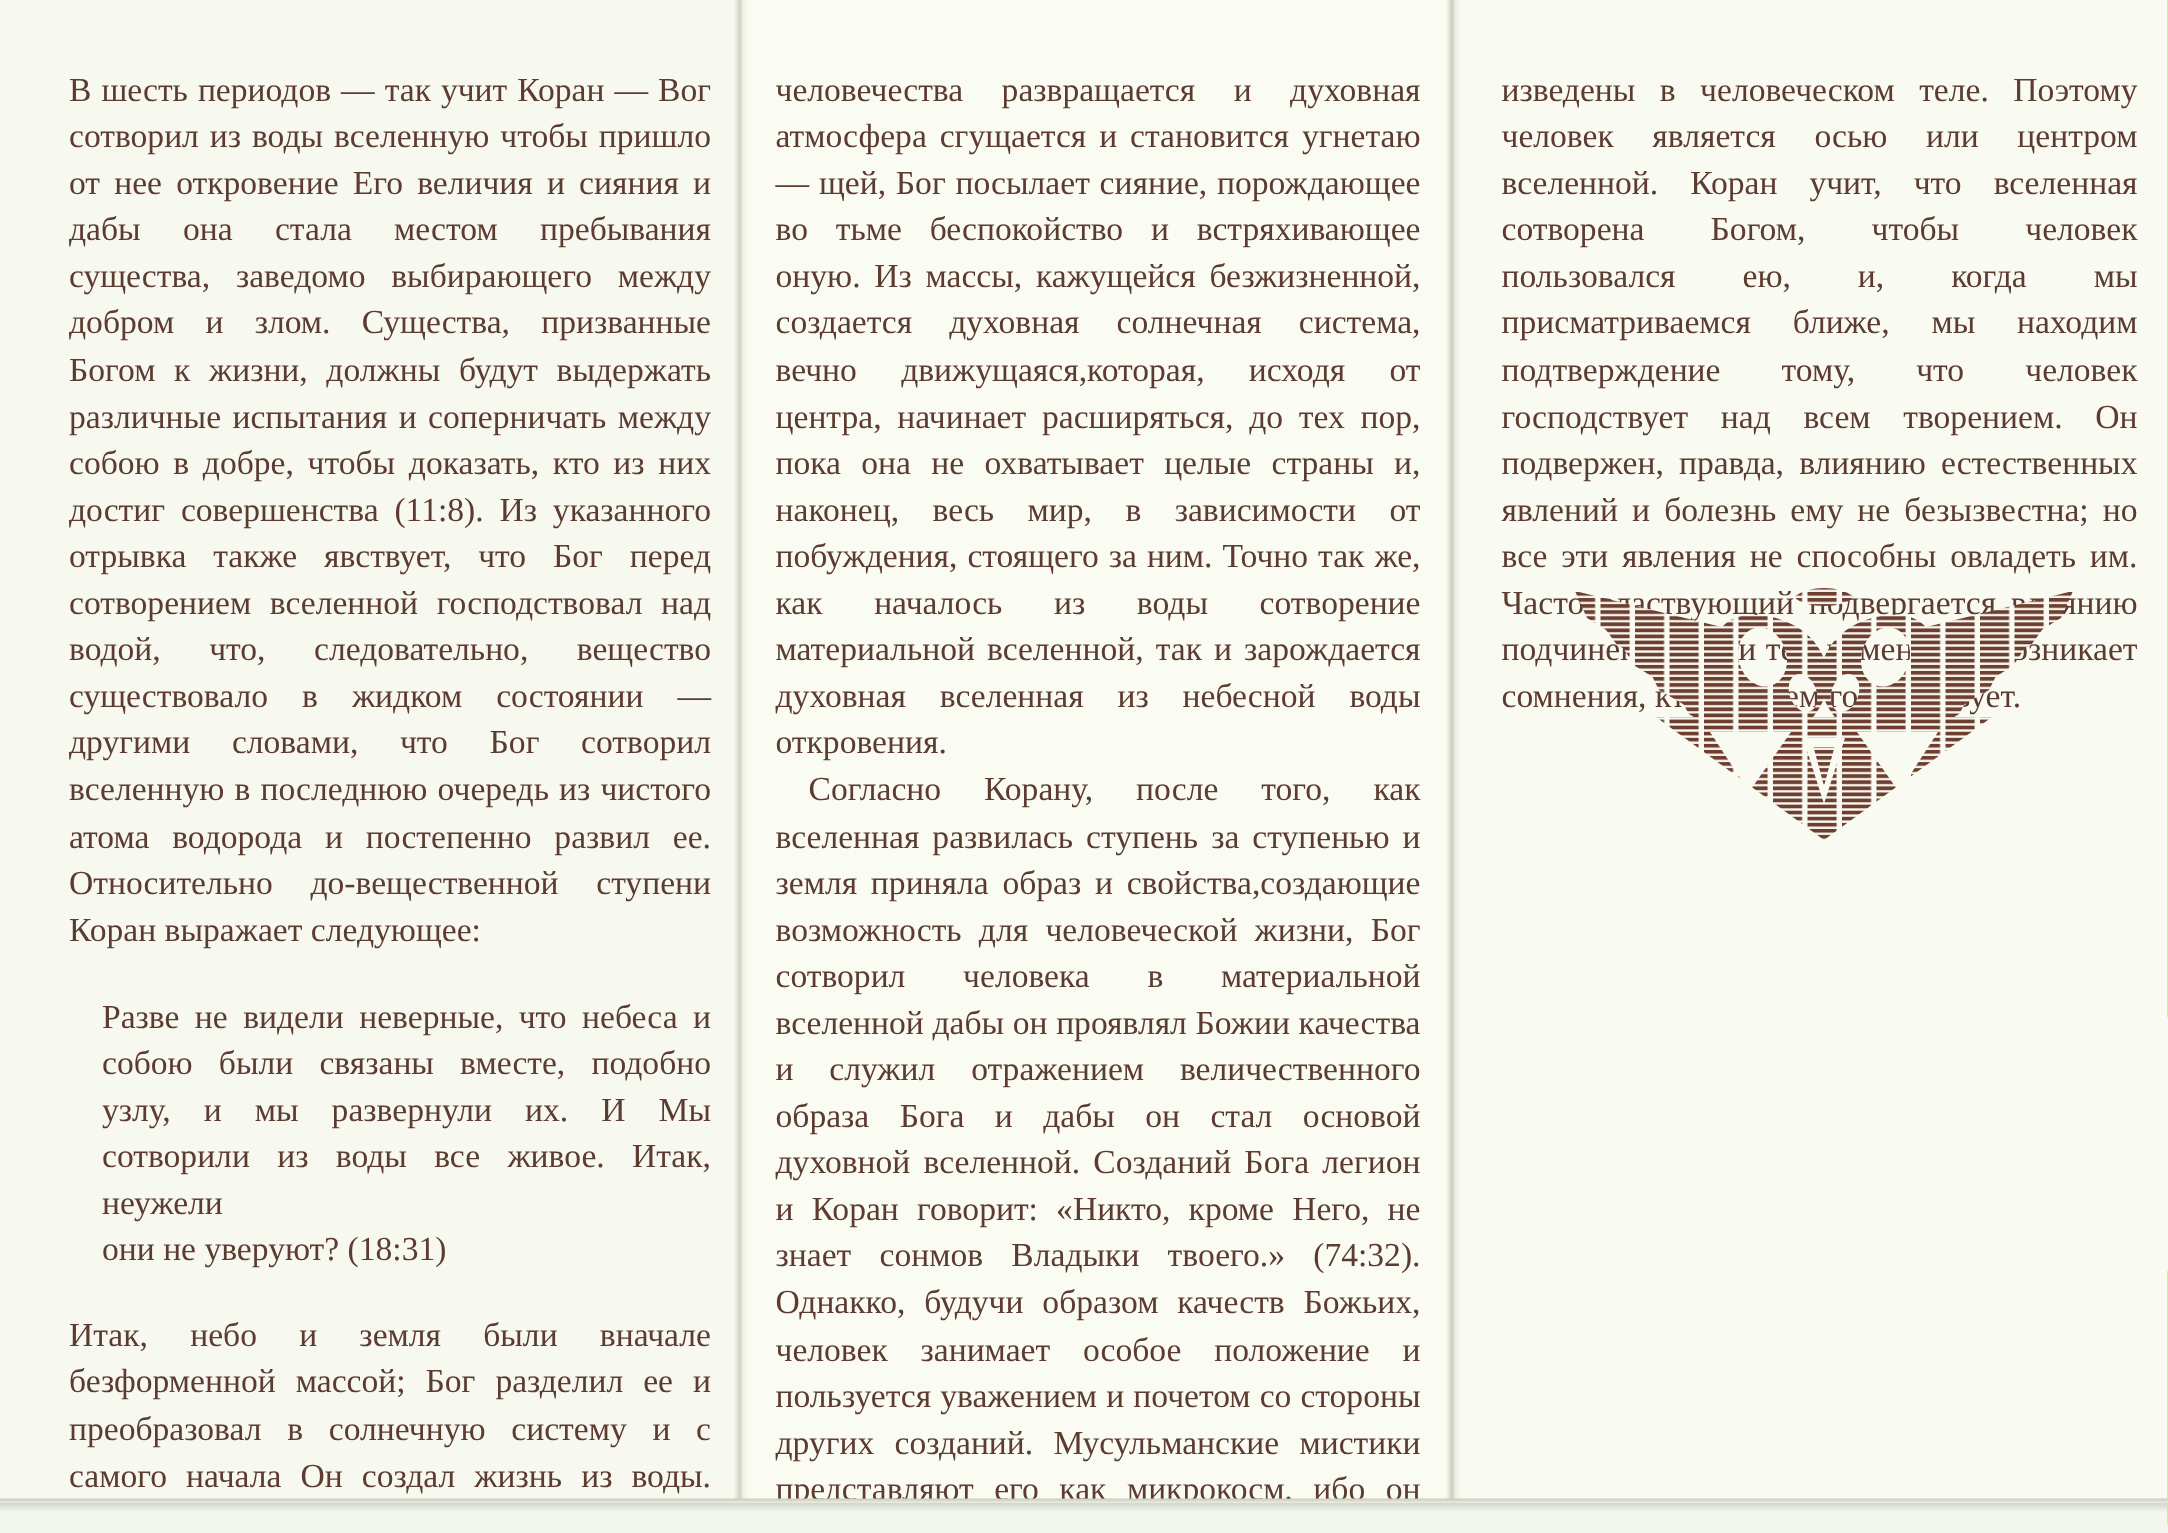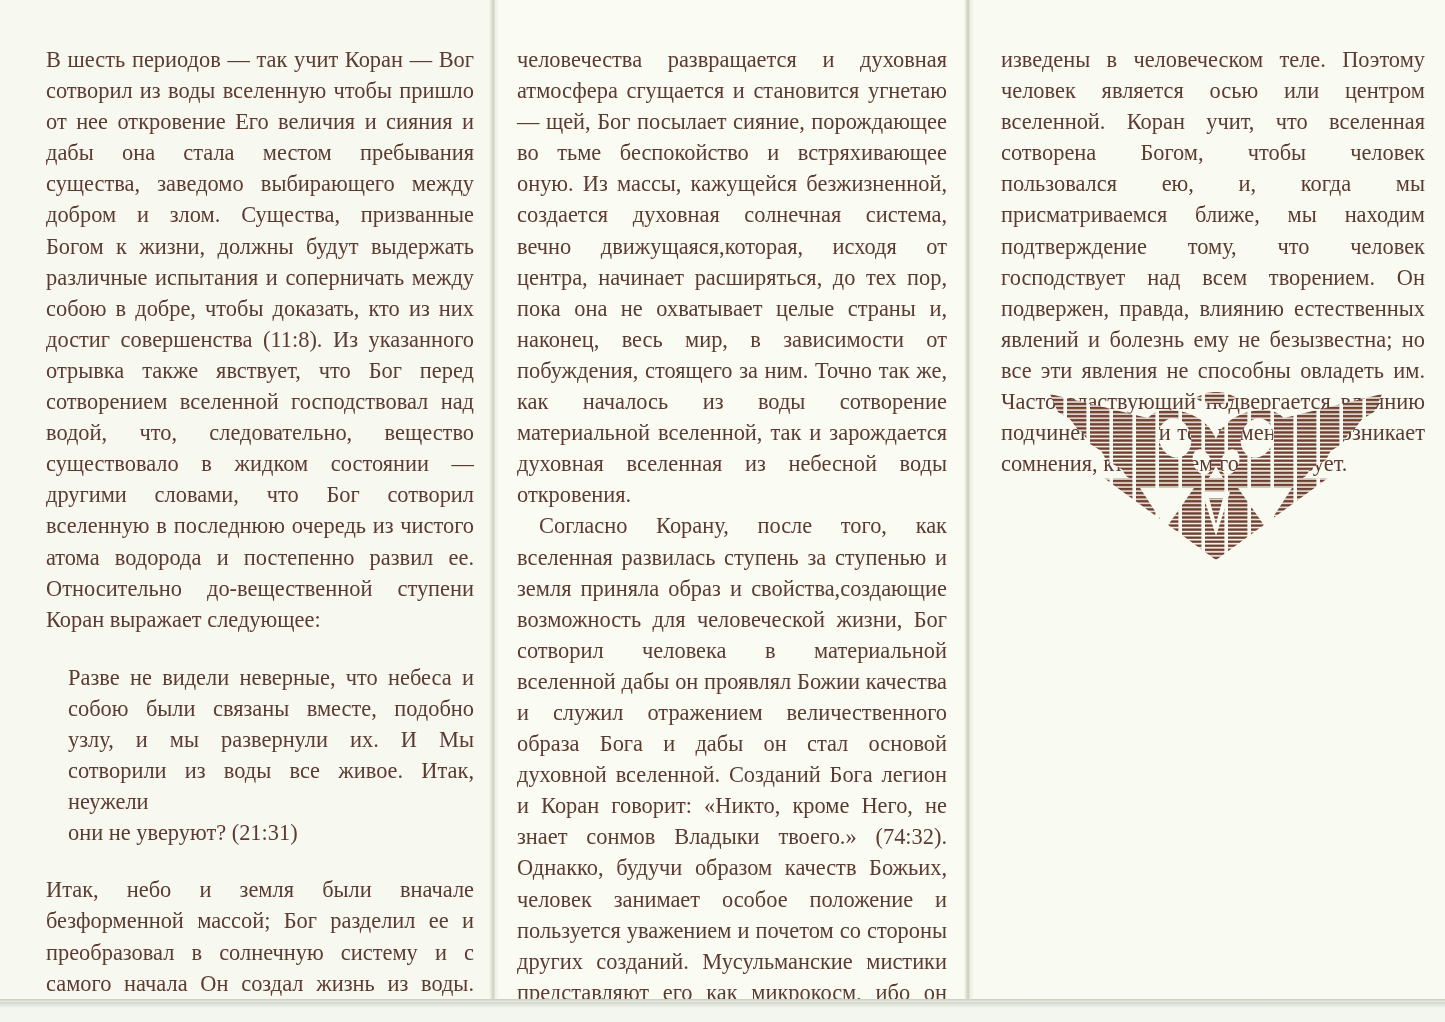--- a/index.html
+++ b/index.html
@@ -114,21 +114,21 @@
   <div class="paper-panel paper-right"></div>
 
   <div class="fold fold-a"></div>
   <div class="fold fold-b"></div>
 
   <div class="column col-1">
     <p class="para">В шесть периодов — так учит Коран — Вог сотворил из воды вселенную чтобы пришло от нее откровение Его величия и сияния и дабы она стала местом пребывания существа, заведомо выбирающего между добром и злом. Существа, призванные Богом к жизни, должны будут выдержать различные испытания и соперничать между собою в добре, чтобы доказать, кто из них достиг совершенства (11:8). Из указанного отрывка также явствует, что Бог перед сотворением вселенной господствовал над водой, что, следовательно, вещество существовало в жидком состоянии — другими словами, что Бог сотворил вселенную в последнюю очередь из чистого атома водорода и постепенно развил ее. Относительно до-вещественной ступени Коран выражает следующее:</p>
 
     <div class="quote">
       <p class="para">Разве не видели неверные, что небеса и собою были связаны вместе, подобно узлу, и мы развернули их. И Мы сотворили из воды все живое. Итак, неужели</p>
-      <p class="para last-line">они не уверуют?  (21:31)</p>
+      <p class="para last-line">они не уверуют?  (18:31)</p>
     </div>
 
     <div class="gap-after-quote"></div>
 
     <p class="para">Итак, небо и земля были вначале безформенной массой; Бог разделил ее и преобразовал в солнечную систему и с самого начала Он создал жизнь из воды. Согласно этому стиху, духовный мир разовьется подобно тому, как до этого вещественный. Бог, согласно с законами, Им постановленными, разделил водяные массы и рассеянные части стали единицами в солнечной системе. Подобным же образом Бог вводит преобразования в духовный мир. Когда духовное состояние</p>
   </div>
 
   <div class="column col-2">
     <p class="para">человечества развращается и духовная атмосфера сгущается и становится угнетаю — щей, Бог посылает сияние, порождающее во тьме беспокойство и встряхивающее оную. Из массы, кажущейся безжизненной, создается духовная солнечная система, вечно движущаяся,которая, исходя от центра, начинает расширяться, до тех пор, пока она не охватывает целые страны и, наконец, весь мир, в зависимости от побуждения, стоящего за ним. Точно так же, как началось из воды сотворение материальной вселенной, так и зарождается духовная вселенная из небесной воды откровения.</p>
     <p class="para indent">Согласно Корану, после того, как вселенная развилась ступень за ступенью и земля приняла образ и свойства,создающие возможность для человеческой жизни, Бог сотворил человека в материальной вселенной дабы он проявлял Божии качества и служил отражением величественного образа Бога и дабы он стал основой духовной вселенной. Созданий Бога легион и Коран говорит: «Никто, кроме Него, не знает сонмов Владыки твоего.» (74:32). Однакко, будучи образом качеств Божьих, человек занимает особое положение и пользуется уважением и почетом со стороны других созданий. Мусульманские мистики представляют его как микрокосм, ибо он обладает всеми свойствами творения и может считаться олицетворением вселенной. Как гелграфическая карта представляет в небольшом масштабе формы страны, так и все отличительные черты вселенной воспро  —</p>

